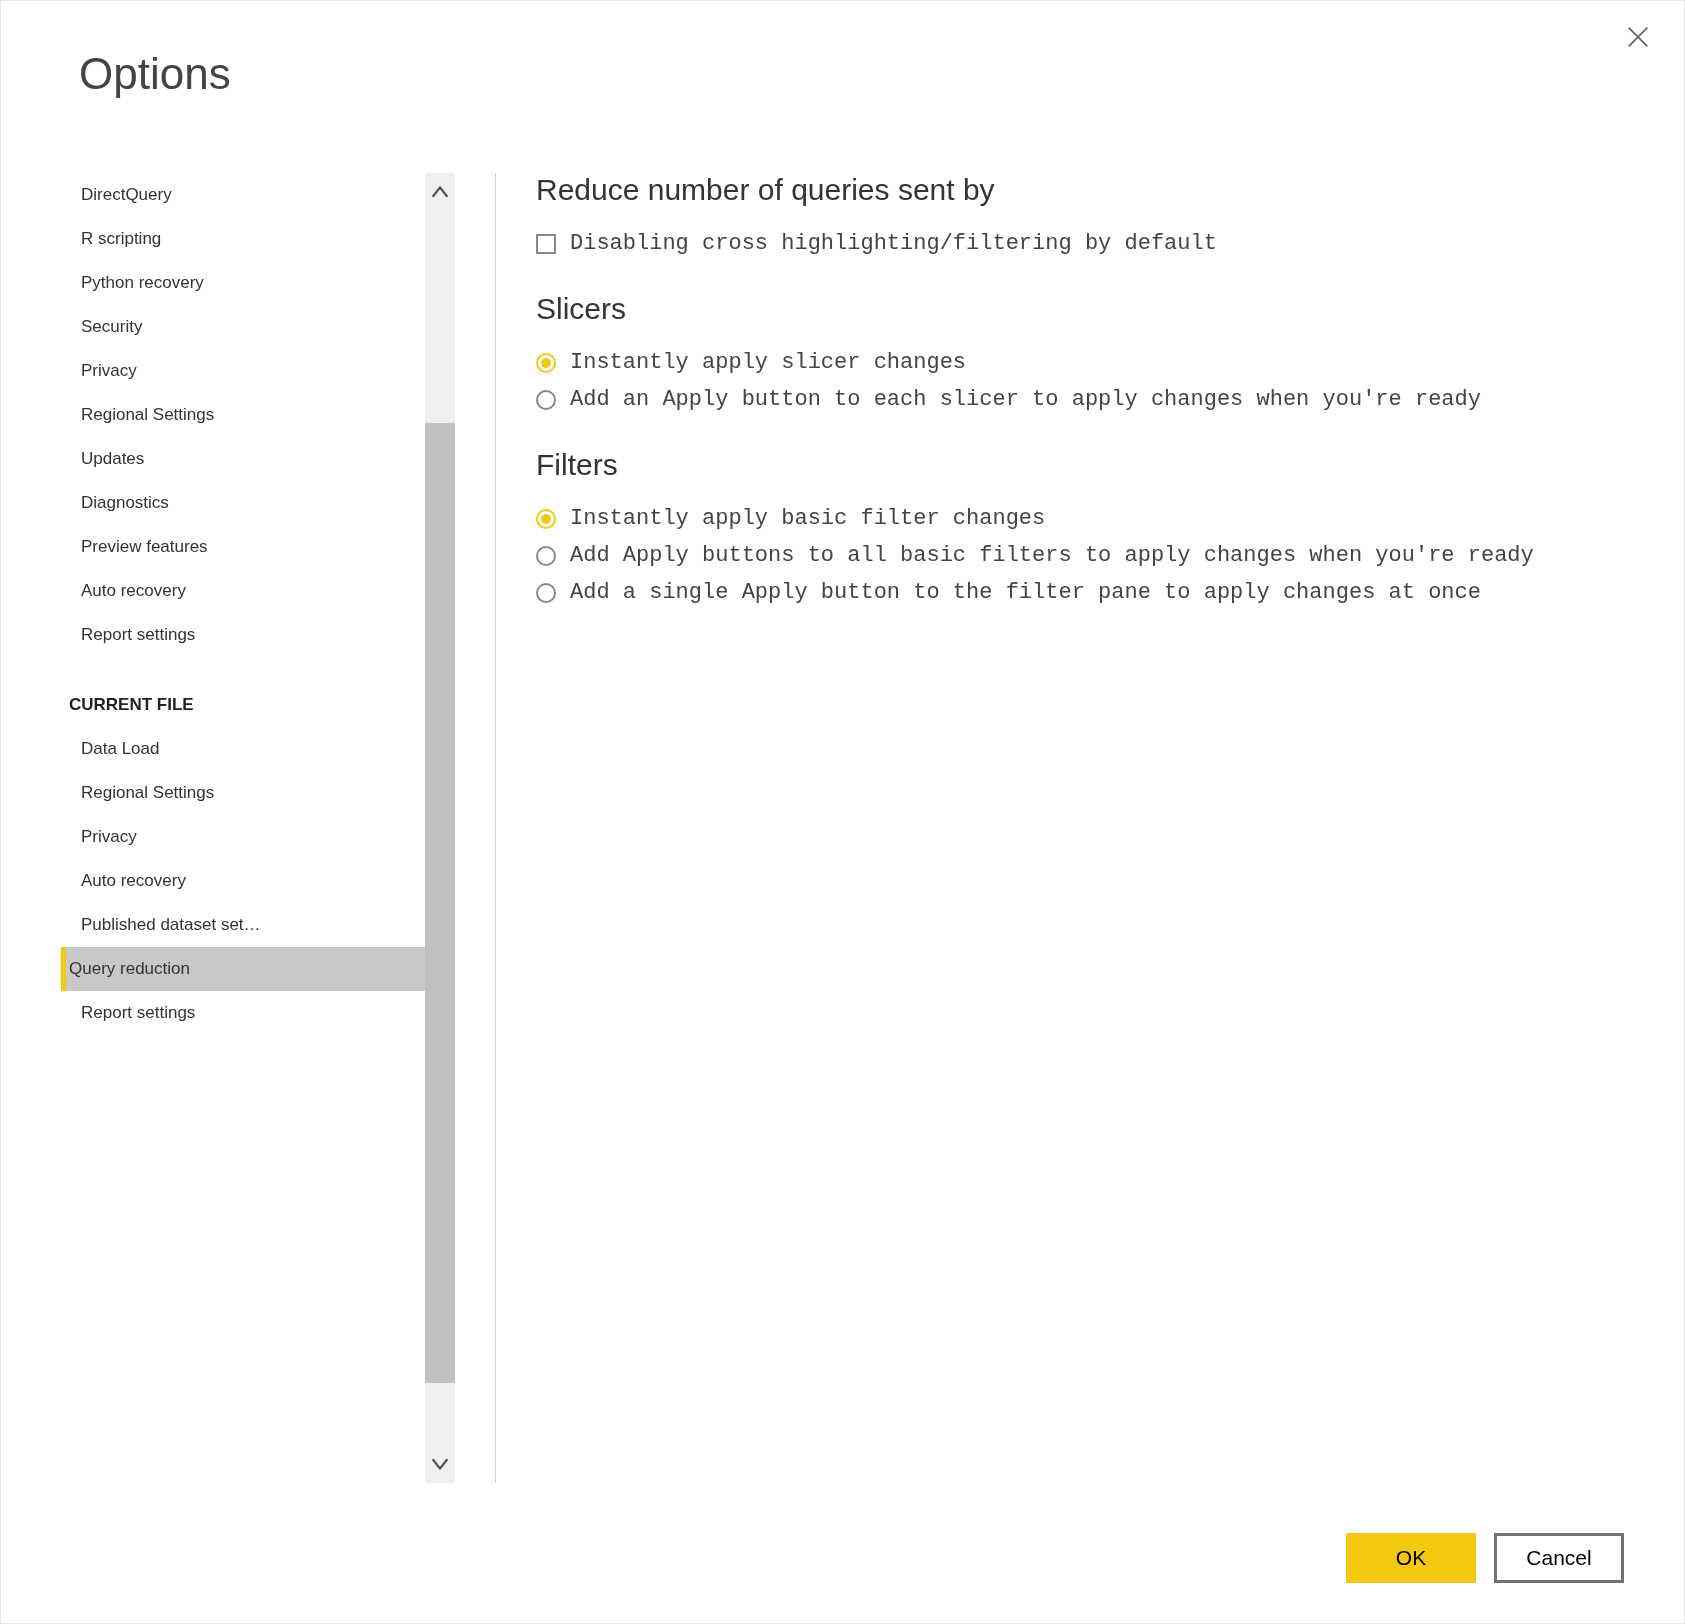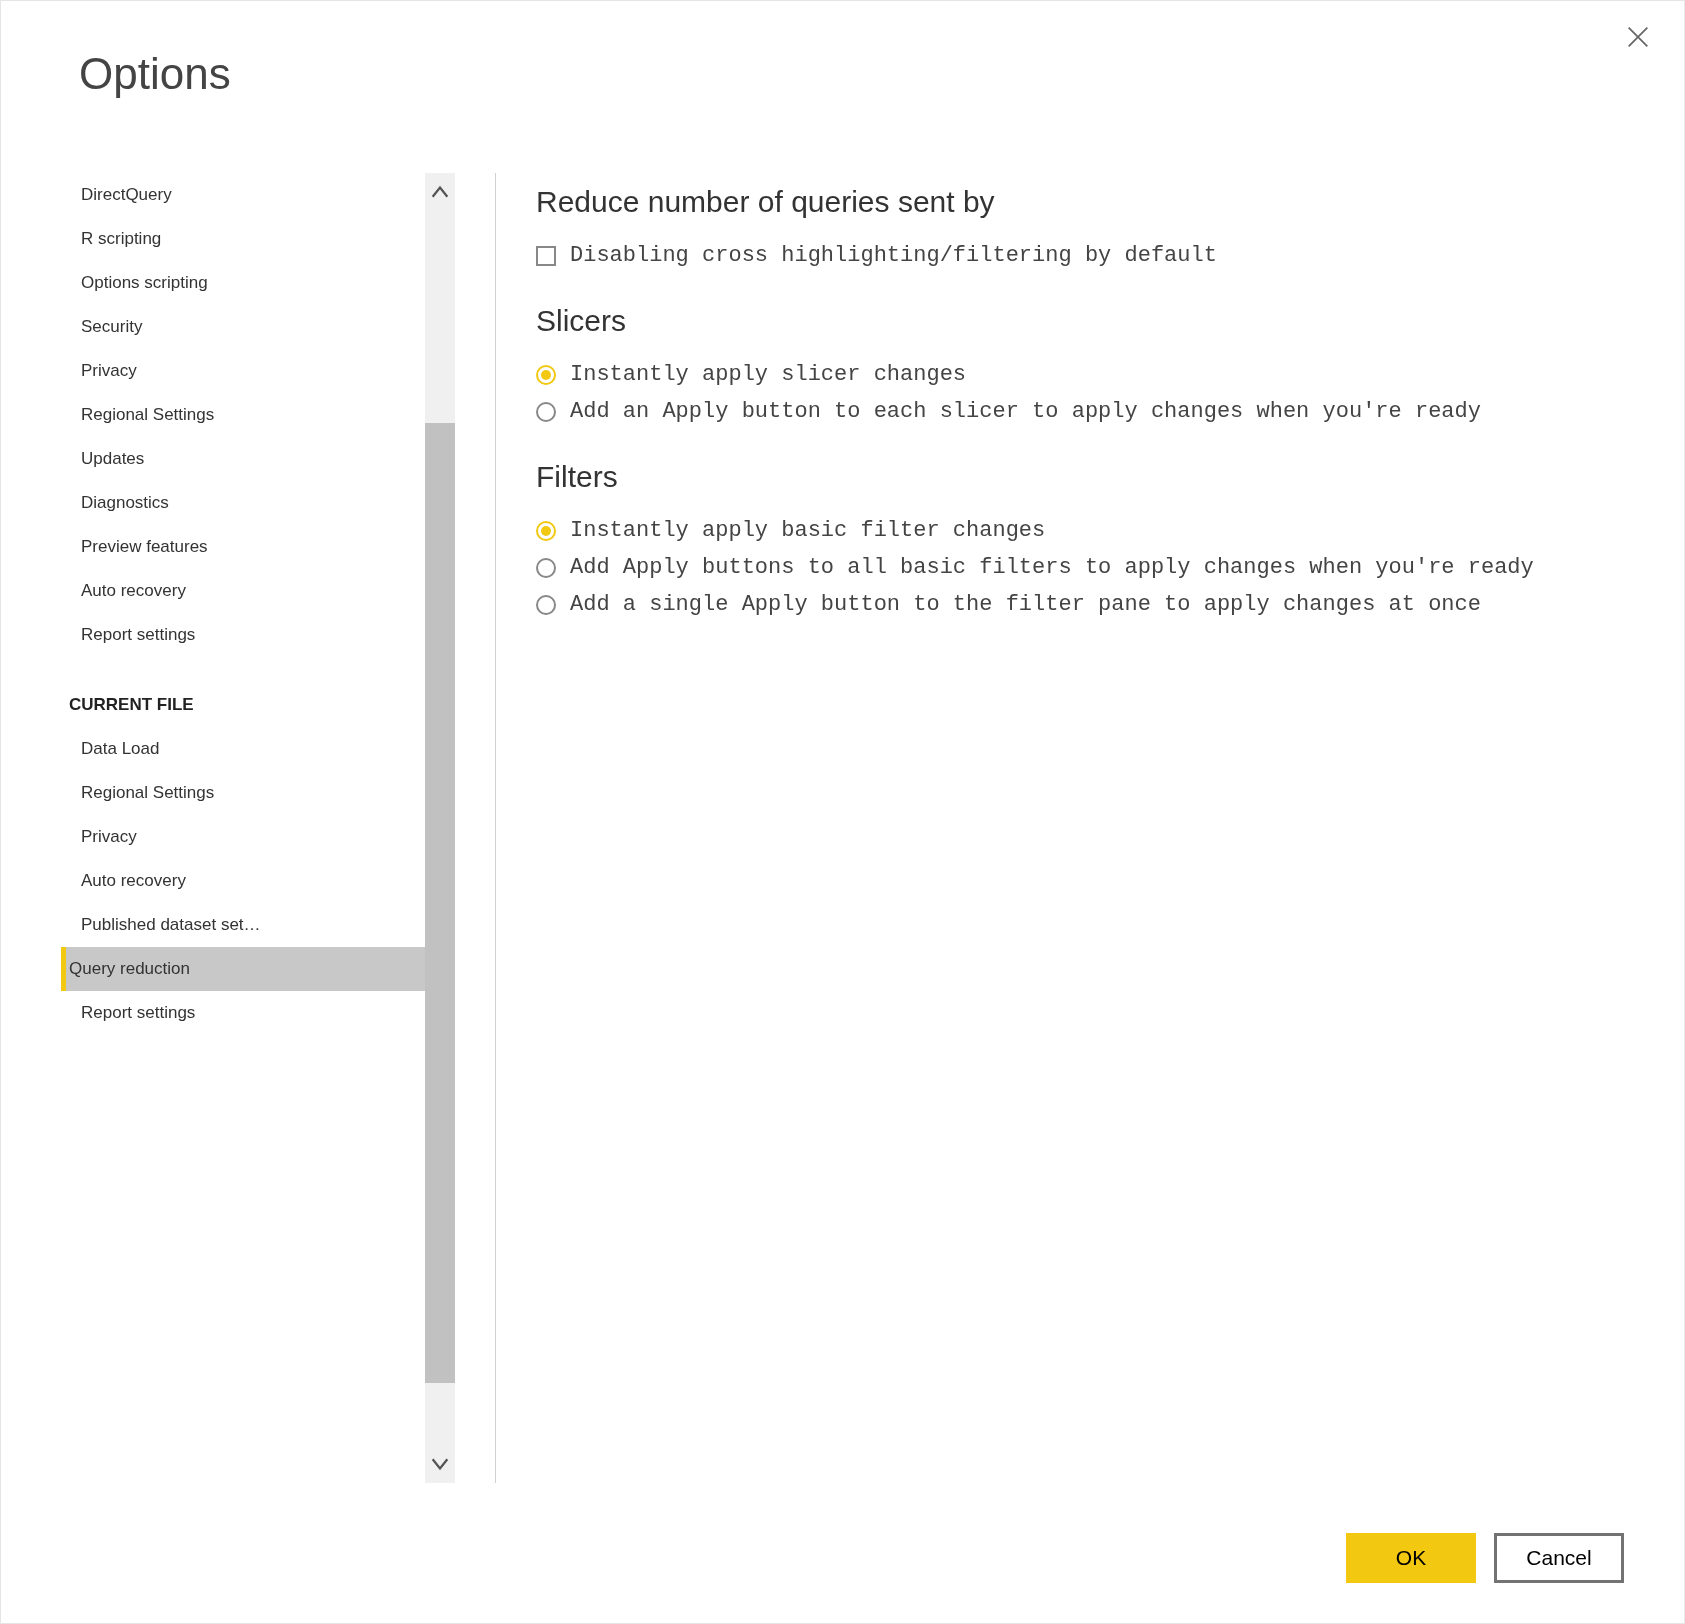--- a/index.html
+++ b/index.html
@@ -112,21 +112,21 @@
   .content {
     flex: 1;
     padding-top: 0;
     color: #333;
   }
   .content h2 {
     font-size: 30px;
     font-weight: 400;
     color: #333;
     margin-bottom: 18px;
-    margin-top: 12px;
+    margin-top: 0;
   }
   .content h2.sub {
     margin-top: 30px;
   }
   .checkbox-row, .radio-row {
     display: flex;
     align-items: center;
     gap: 14px;
     padding: 6px 0;
     font-size: 22px;
@@ -197,21 +197,21 @@
       </svg>
   </div>
 
   <h1 class="title">Options</h1>
 
   <div class="body">
     <nav class="sidebar">
       <ul class="sidebar-list" id="sidebar-list">
           <li>DirectQuery</li>
           <li>R scripting</li>
-          <li>Options scripting</li>
+          <li>Python recovery</li>
           <li>Security</li>
           <li>Privacy</li>
           <li>Regional Settings</li>
           <li>Updates</li>
           <li>Diagnostics</li>
           <li>Preview features</li>
           <li>Auto recovery</li>
           <li>Report settings</li>
           <li class="section-header">CURRENT FILE</li>
           <li>Data Load</li>

